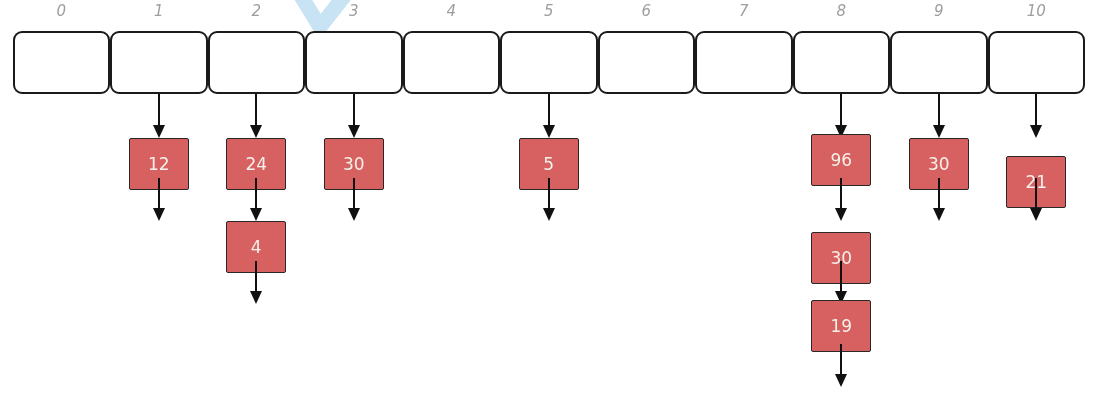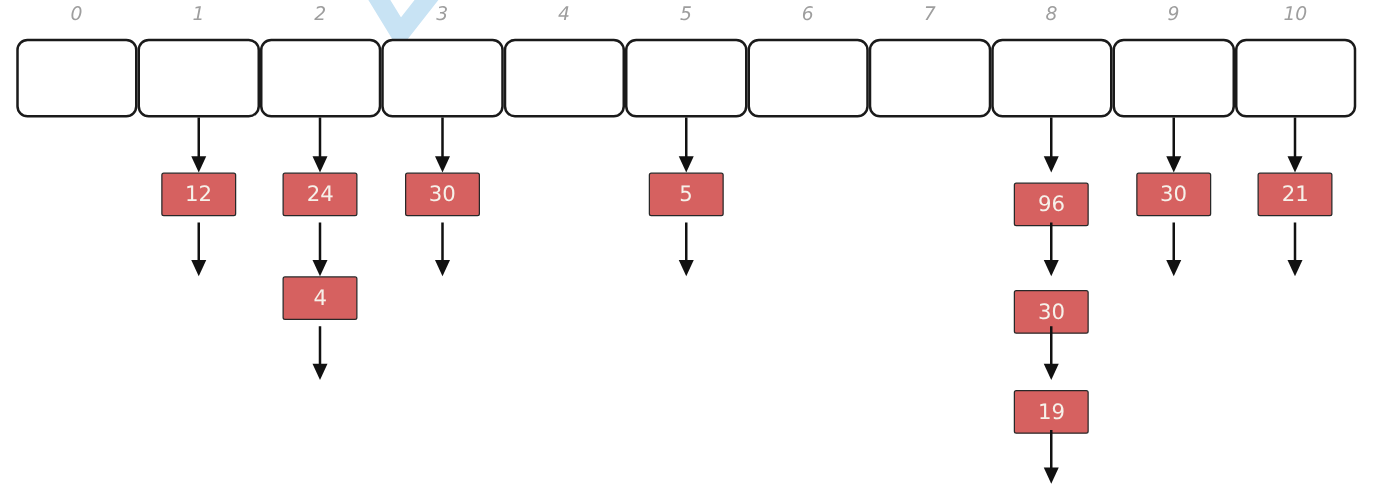--- a/index.html
+++ b/index.html
@@ -22,21 +22,21 @@
   .bucket{
     position:absolute;
     box-sizing:border-box;
     border:2px solid var(--bucket-border,#1a1a1a);
     border-radius:9px;
     background:#ffffff;
   }
   .node{
     position:absolute;
     box-sizing:border-box;
-    width:60px;height:35px;
+    width:60px;height:52px;
     background:var(--node-fill,#d66160);
     border:1.5px solid var(--node-border,#282828);
     border-radius:2px;
     color:var(--node-text,#f6f1ea);
     font-size:17px;
     display:flex;align-items:center;justify-content:center;
   }
   .arrow{position:absolute;width:12px;}
   .arrow .shaft{
     position:absolute;left:5px;top:0;width:2px;
@@ -115,31 +115,31 @@
       <div class="index-label" style="left: 621.25px; top: 2px; width: 50px;">6</div>
       <div class="bucket" style="left: 597.5px; top: 31px; width: 97.5px; height: 63px;"></div>
       <div class="index-label" style="left: 718.75px; top: 2px; width: 50px;">7</div>
       <div class="bucket" style="left: 695px; top: 31px; width: 97.5px; height: 63px;"></div>
       <div class="index-label" style="left: 816.25px; top: 2px; width: 50px;">8</div>
       <div class="bucket" style="left: 792.5px; top: 31px; width: 97.5px; height: 63px;"></div>
       <div class="arrow" style="left: 835.25px; top: 94px; height: 44px;">
         <div class="shaft" style="height: 33px;"></div>
         <div class="head"></div>
       </div>
-      <div class="node" style="left: 811.25px; top: 146px;">96</div>
+      <div class="node" style="left: 811.25px; top: 134px;">96</div>
       <div class="arrow" style="left: 835.25px; top: 178px; height: 43px;">
         <div class="shaft" style="height: 32px;"></div>
         <div class="head"></div>
       </div>
       <div class="node" style="left: 811.25px; top: 232px;">30</div>
       <div class="arrow" style="left: 835.25px; top: 261px; height: 43px;">
         <div class="shaft" style="height: 32px;"></div>
         <div class="head"></div>
       </div>
-      <div class="node" style="left: 811.25px; top: 312px;">19</div>
+      <div class="node" style="left: 811.25px; top: 300px;">19</div>
       <div class="arrow" style="left: 835.25px; top: 344px; height: 43px;">
         <div class="shaft" style="height: 32px;"></div>
         <div class="head"></div>
       </div>
       <div class="index-label" style="left: 913.75px; top: 2px; width: 50px;">9</div>
       <div class="bucket" style="left: 890px; top: 31px; width: 97.5px; height: 63px;"></div>
       <div class="arrow" style="left: 932.75px; top: 94px; height: 44px;">
         <div class="shaft" style="height: 33px;"></div>
         <div class="head"></div>
       </div>
@@ -147,19 +147,19 @@
       <div class="arrow" style="left: 932.75px; top: 178px; height: 43px;">
         <div class="shaft" style="height: 32px;"></div>
         <div class="head"></div>
       </div>
       <div class="index-label" style="left: 1011.25px; top: 2px; width: 50px;">10</div>
       <div class="bucket" style="left: 987.5px; top: 31px; width: 97.5px; height: 63px;"></div>
       <div class="arrow" style="left: 1030.25px; top: 94px; height: 44px;">
         <div class="shaft" style="height: 33px;"></div>
         <div class="head"></div>
       </div>
-      <div class="node" style="left: 1006.25px; top: 138px;">21</div>
+      <div class="node" style="left: 1006.25px; top: 156px;">21</div>
       <div class="arrow" style="left: 1030.25px; top: 178px; height: 43px;">
         <div class="shaft" style="height: 32px;"></div>
         <div class="head"></div>
       </div>
     </div>
 </div>
 
 </body></html>

